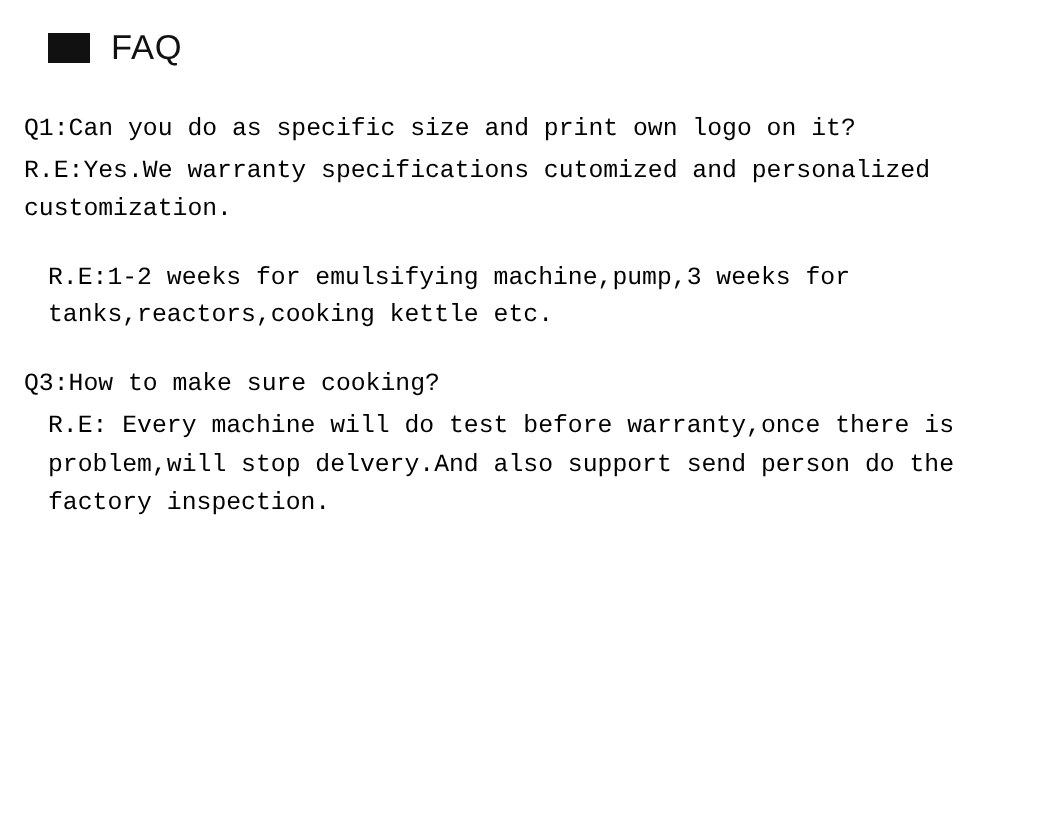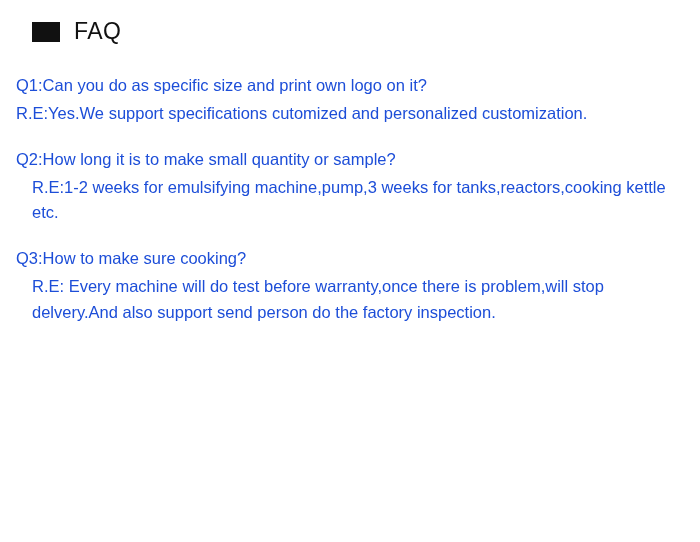--- a/index.html
+++ b/index.html
@@ -45,23 +45,24 @@
   .faq-list {
     padding: 0 0 0 0;
   }
   .faq-item {
     margin-bottom: 21px;
   }
   .faq-q,
   .faq-a {
     font-size: 16.5px;
     line-height: 1.52;
-    color: #1d4ed8;
+    color: #000000;
     font-weight: 400;
     white-space: normal;
+    font-family: Liberation Mono, monospace;
   }
   .faq-q {
     margin-bottom: 3px;
   }
   .faq-a {
     padding-left: 0;
   }
   .faq-a.indented-wrap {
     text-indent: 0;
     padding-left: 32px;
@@ -75,28 +76,27 @@
 
   <div class="faq-header">
     <span class="faq-marker"></span>
     <span class="faq-title">FAQ</span>
   </div>
 
   <div class="faq-list">
 
     <div class="faq-item">
       <div class="faq-q">Q1:Can you do as specific size and print own logo on it?</div>
-      <div class="faq-a">R.E:Yes.We support specifications cutomized and personalized customization.</div>
+      <div class="faq-a">R.E:Yes.We warranty specifications cutomized and personalized customization.</div>
     </div>
 
     <div class="faq-item">
     </div>
 
     <div class="faq-item">
-      <div class="faq-q">Q2:How long it is to make small quantity or sample?</div>
       <div class="faq-a indented-wrap">R.E:1-2 weeks for emulsifying machine,pump,3 weeks for tanks,reactors,cooking kettle etc.</div>
     </div>
 
     <div class="faq-item">
       <div class="faq-q">Q3:How to make sure cooking?</div>
       <div class="faq-a indented-wrap">R.E: Every machine will do test before warranty,once there is problem,will stop delvery.And also support send person do the factory inspection.</div>
     </div>
 
   </div>
 </div>

